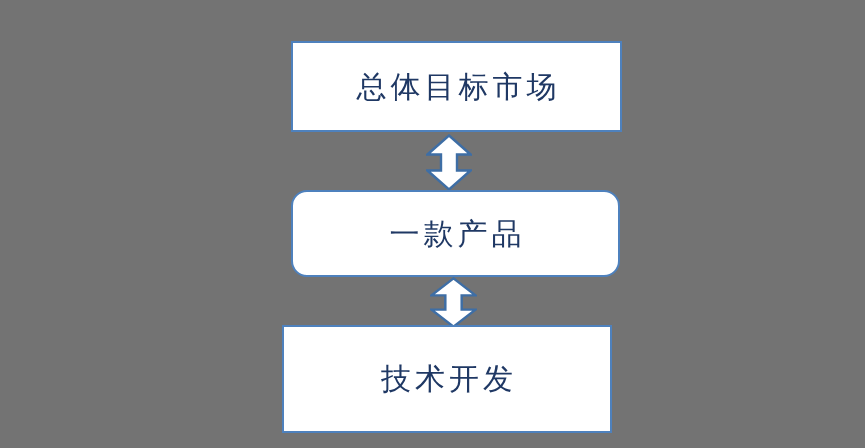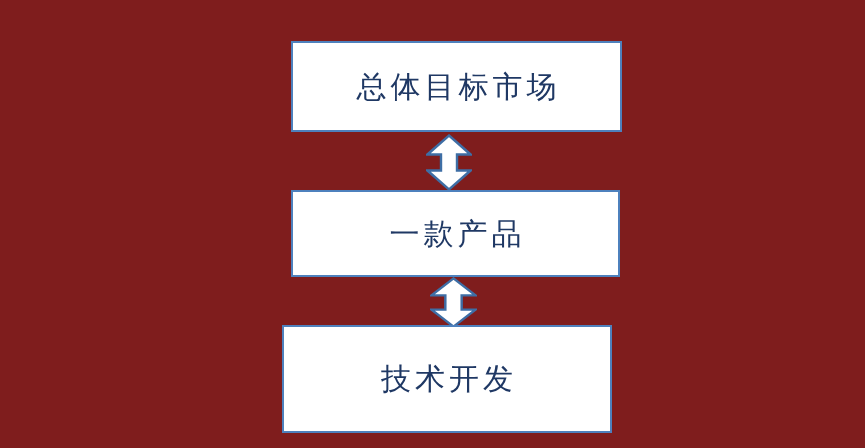--- a/index.html
+++ b/index.html
@@ -5,21 +5,21 @@
   html, body {
     margin: 0;
     padding: 0;
     background: #ffffff;
     font-family: "Liberation Sans", "DejaVu Sans", sans-serif;
   }
   .canvas {
     position: relative;
     width: 865px;
     height: 448px;
-    background: #7f1d1d;
+    background: #737373;
     overflow: hidden;
   }
   .diagram-box {
     position: absolute;
     box-sizing: border-box;
     border: 2px solid #4e81bd;
     background: #ffffff;
     display: flex;
     align-items: center;
     justify-content: center;
@@ -35,21 +35,21 @@
   .connector {
     position: absolute;
   }
   .connector svg {
     display: block;
     width: 100%;
     height: 100%;
   }
   #box-top    { left: 291px; top: 41px;  width: 331px; height: 91px; }
   #arrow-1    { left: 426px; top: 134px; width: 46px;  height: 57px; }
-  #box-middle { left: 291px; top: 190px; width: 329px; height: 87px; }
+  #box-middle { left: 291px; top: 190px; width: 329px; height: 87px; border-radius: 16px; }
   #arrow-2    { left: 430px; top: 277px; width: 47px;  height: 51px; }
   #box-bottom { left: 282px; top: 325px; width: 330px; height: 108px; }
 </style>
 </head>
 <body>
 
 <div class="canvas">
 
   <div class="connector" id="arrow-1">
     <svg viewBox="0 0 46 53" preserveAspectRatio="none" aria-hidden="true">

